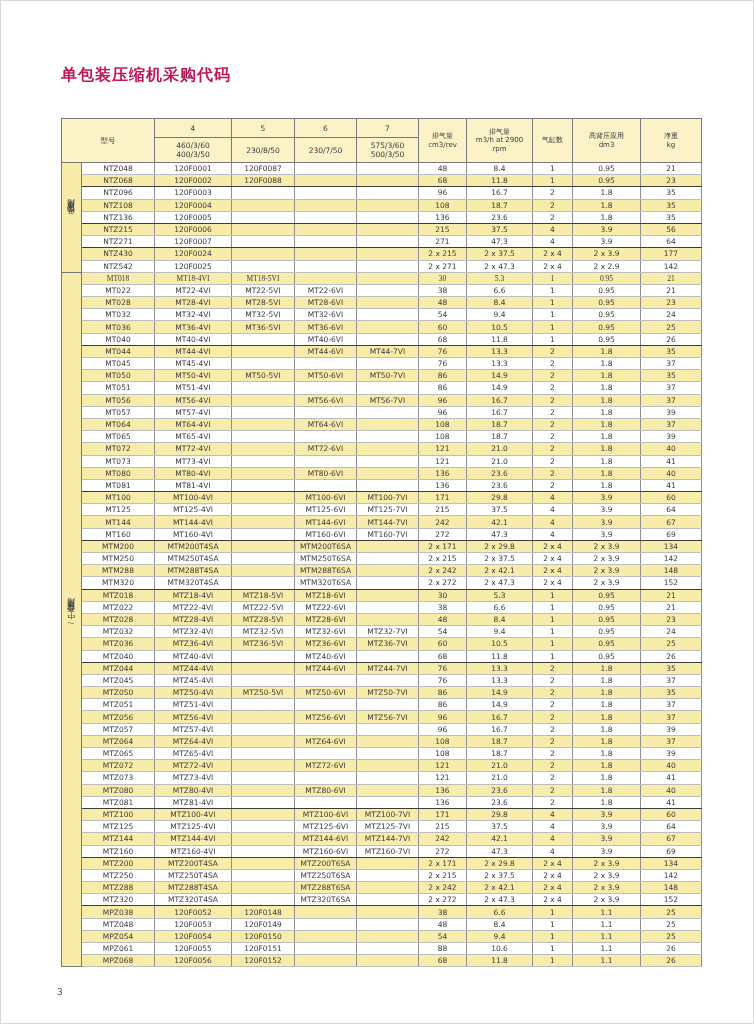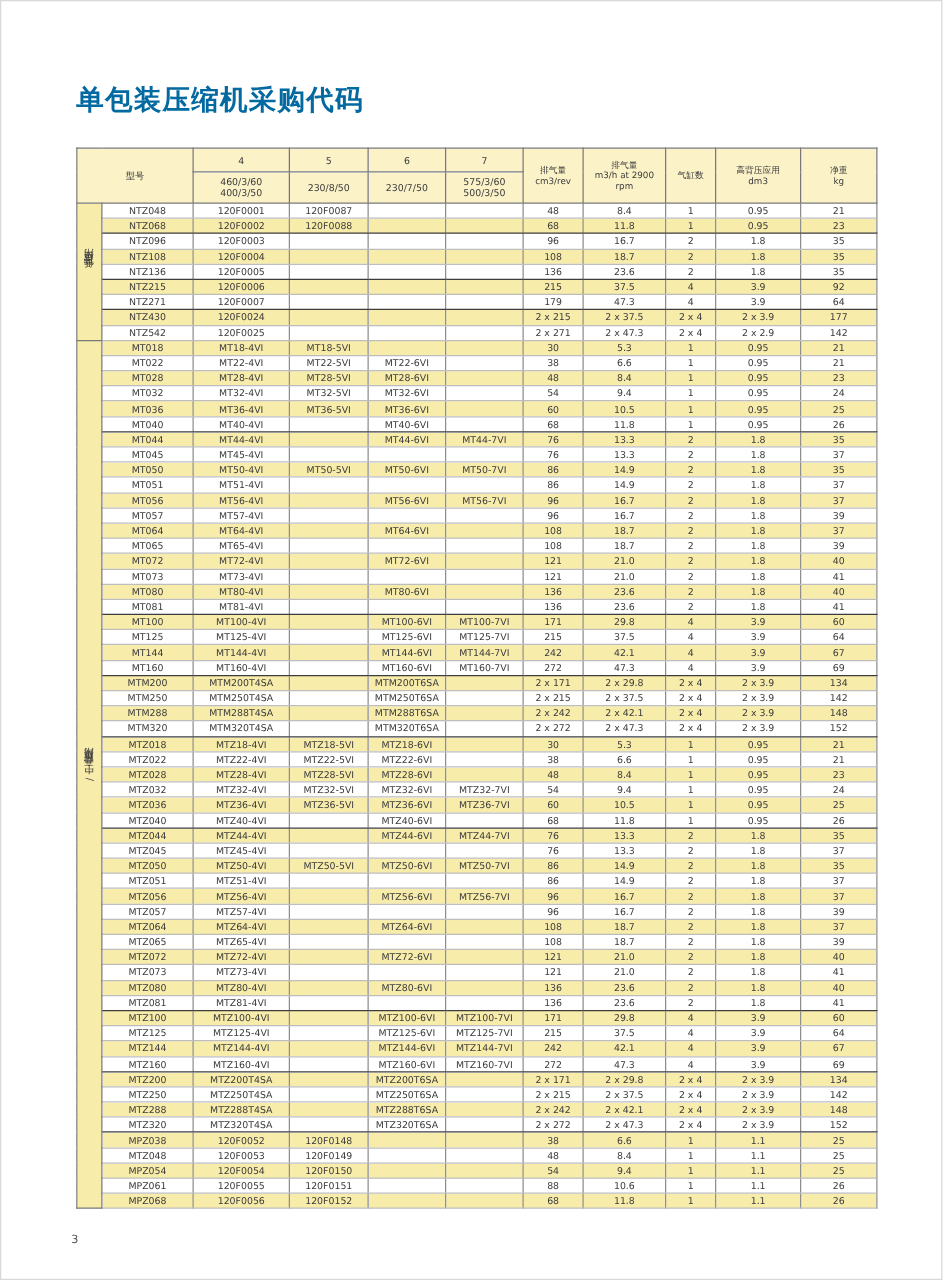--- a/index.html
+++ b/index.html
@@ -10,22 +10,22 @@
     --border-light:#bdbdbd;
     --text:#3b3b3b;
   }
   html,body{margin:0;padding:0;background:#eee;}
   body{font-family:"DejaVu Sans","Liberation Sans",sans-serif;}
   .page{
     position:relative;width:754px;height:1024px;background:#fff;
     border:1px solid #d8d8d8;box-sizing:border-box;overflow:hidden;margin:0 auto;
   }
   .page-title{
-    position:absolute;left:60px;top:64px;font-size:22px;font-weight:bold;
-    color:#0369a1;letter-spacing:1px;
+    position:absolute;left:60px;top:64px;font-size:16px;font-weight:bold;
+    color:#be185d;letter-spacing:1px;
   }
   .table-wrap{position:absolute;left:60px;top:117px;width:641px;}
   table{
     border-collapse:collapse;table-layout:fixed;width:640px;
     border:1.5px solid var(--border-dark);
   }
   td,th{
     font-size:7.5px;line-height:1.2;color:var(--text);text-align:center;
     vertical-align:middle;padding:0;font-weight:normal;overflow:hidden;
     white-space:pre-line;
@@ -40,21 +40,21 @@
   thead{border-bottom:1.5px solid var(--border-dark);}
   tbody td{
     height:11.2px;
     border-left:1px solid var(--border-mid);
     border-right:1px solid var(--border-mid);
     border-top:1px solid var(--border-light);
     border-bottom:1px solid var(--border-light);
   }
   tbody tr.alt td{background:var(--row-yellow);}
   tbody tr.group-end td{border-bottom:1.5px solid var(--border-dark);}
-  tbody tr.section-start td{border-top:1.5px solid var(--border-dark);}
+  tbody tr.section-start td{border-top:1.5px solid var(--border-dark);font-family:Liberation Serif, serif;}
   td.section-label{
     background:var(--row-yellow);
     border:1px solid #787878;
   }
   .vtext{
     display:inline-block;
     writing-mode:vertical-rl;
     transform:rotate(180deg);
     font-size:8px;letter-spacing:2px;color:var(--text);white-space:nowrap;
   }
@@ -176,29 +176,29 @@
           <tr class="alt">
             <td>NTZ215</td>
             <td>120F0006</td>
             <td></td>
             <td></td>
             <td></td>
             <td>215</td>
             <td>37.5</td>
             <td>4</td>
             <td>3.9</td>
-            <td>92</td>
+            <td>56</td>
           </tr>
           <tr class="group-end">
             <td>NTZ271</td>
             <td>120F0007</td>
             <td></td>
             <td></td>
             <td></td>
-            <td>179</td>
+            <td>271</td>
             <td>47.3</td>
             <td>4</td>
             <td>3.9</td>
             <td>64</td>
           </tr>
           <tr class="alt">
             <td>NTZ430</td>
             <td>120F0024</td>
             <td></td>
             <td></td>

